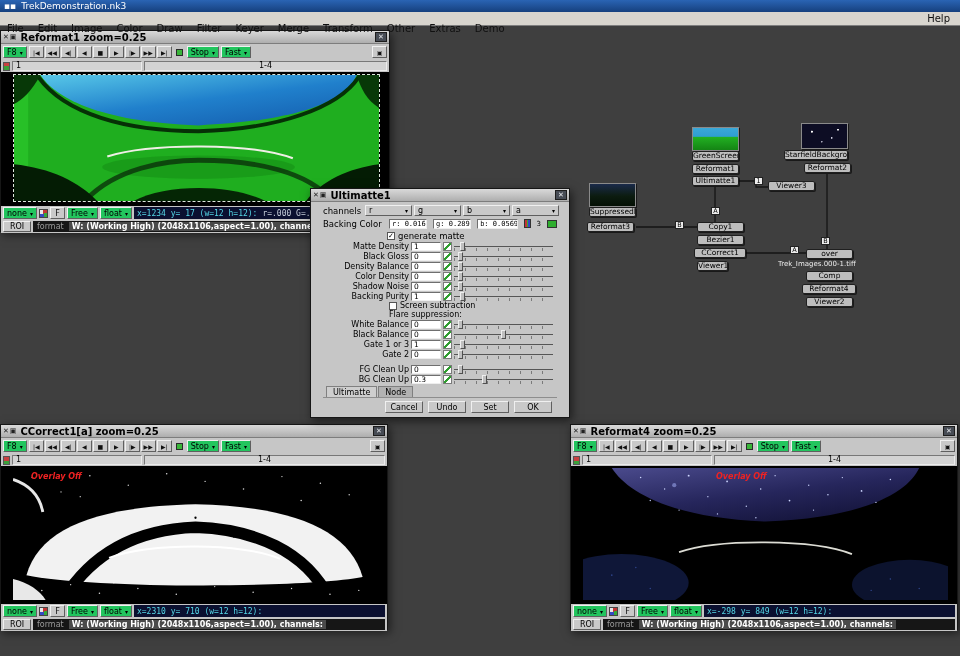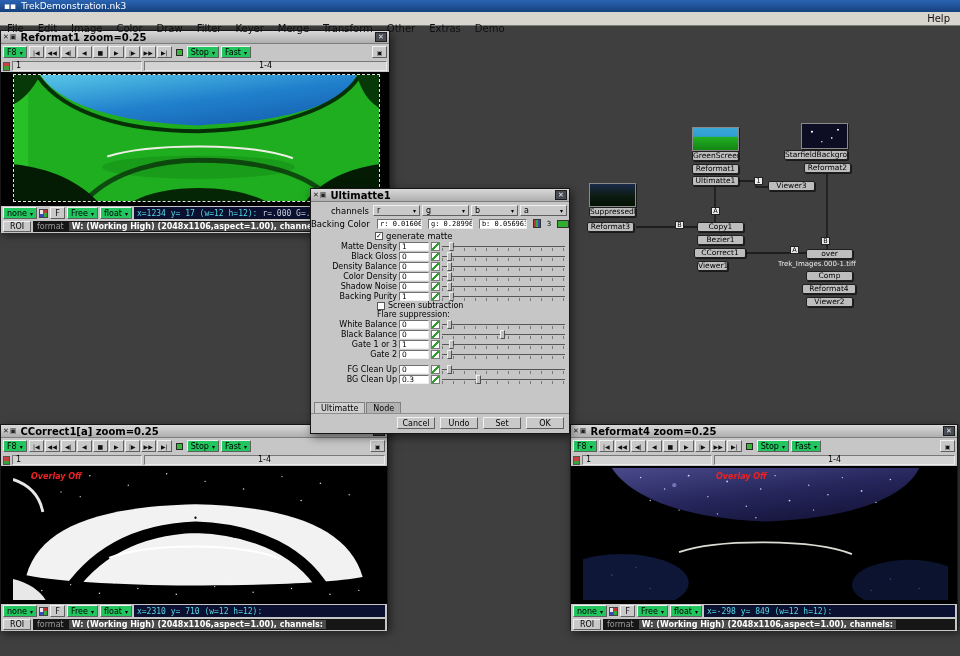--- a/index.html
+++ b/index.html
@@ -59,21 +59,21 @@
 
   .format-row{height:13px;display:flex;align-items:center;gap:2px;padding:1px 2px;background:#c6c6c6}
   .roi-btn{width:28px;height:11px;font-size:8px;display:flex;align-items:center;justify-content:center}
   .format-bar{flex:1;align-self:stretch;background:#161616;display:flex;align-items:center;gap:5px;
     padding:0 4px;font-size:8px;white-space:nowrap;overflow:hidden}
   .fmt-label{color:#9a9a9a}
   .fmt-value{color:#fff;font-weight:bold;background:#4a4a4a;padding:0 3px}
 
   
   #ultimatte{left:310px;top:188px;width:260px;z-index:6}
-  .dlg-body{padding:2px 0 0;font-size:8.5px;color:#000}
+  .dlg-body{padding:2px 12px 0;font-size:8.5px;color:#000}
   .chan-row{display:flex;align-items:center;gap:2px;height:13px}
   .chan-label{width:60px;text-align:right;padding-right:2px;white-space:nowrap}
   .chan-dd{flex:0 0 47px;height:11px;display:flex;align-items:center;justify-content:space-between;
     padding:0 3px;font-size:8px;background:#c9c9c9;border:1px solid;border-color:#f0f0f0 #5f5f5f #5f5f5f #f0f0f0}
   .chan-dd .arr{font-size:6px}
   .backing-row{display:flex;align-items:center;gap:6px;height:13px;font-size:7px}
   .bfield{height:10px;background:#fff;border:1px solid;border-color:#6f6f6f #eee #eee #6f6f6f;
     padding:0 2px;line-height:8px;font-family:"DejaVu Sans Mono","Liberation Mono",monospace;white-space:nowrap;overflow:hidden}
   .palette-icon{width:9px;height:9px;border:1px solid #333;
     background:linear-gradient(90deg,#c23535 0 33%,#37a837 0 66%,#3548c2 0)}
@@ -87,21 +87,21 @@
   .kf{width:9px;height:9px;background:#fff;border:1px solid #7a7a7a;
     background-image:linear-gradient(135deg,transparent 42%,#2f9e2f 42%,#2f9e2f 58%,transparent 58%)}
   .slider{position:relative;flex:1;height:9px;margin-right:4px}
   .slider::before{content:"";position:absolute;left:0;right:0;top:4px;height:1px;background:#565656}
   .slider::after{content:"";position:absolute;left:0;right:0;top:6px;height:3px;
     background-image:repeating-linear-gradient(90deg,#7a7a7a 0 1px,transparent 1px 11px)}
   .thumb{position:absolute;top:0;width:5px;height:9px;background:#bfbfbf;border:1px solid;
     border-color:#efefef #4f4f4f #4f4f4f #efefef}
   .sect-label{height:9px;padding-left:66px;display:flex;align-items:center;gap:3px;font-size:8px}
   .spacer5{height:5px}
-  .tabs-row{display:flex;align-items:flex-end;gap:1px;height:12px;margin-top:18px;padding-left:3px;border-bottom:1px solid #8d8d8d}
+  .tabs-row{display:flex;align-items:flex-end;gap:1px;height:12px;margin-top:2px;padding-left:3px;border-bottom:1px solid #8d8d8d}
   .tab{padding:1px 6px 0;font-size:8px;border:1px solid #808080;border-bottom:none;background:#b2b2b2;height:11px}
   .tab.active{background:#cecece}
   .dlg-buttons{display:flex;justify-content:flex-end;gap:5px;padding:3px 5px 4px}
   .dlg-btn{width:38px;height:12px;font-size:8px;display:flex;align-items:center;justify-content:center}
 
   
   #node-layer{position:absolute;left:578px;top:110px;width:380px;height:215px;z-index:1}
   #edges{position:absolute;left:0;top:0;width:100%;height:100%}
   .gnode{position:absolute;height:10px;background:#bdbdbd;border:1px solid #1f1f1f;border-radius:2px;
     font-size:7.5px;line-height:8px;text-align:center;color:#000;box-shadow:1px 1px 0 rgba(0,0,0,.6);

